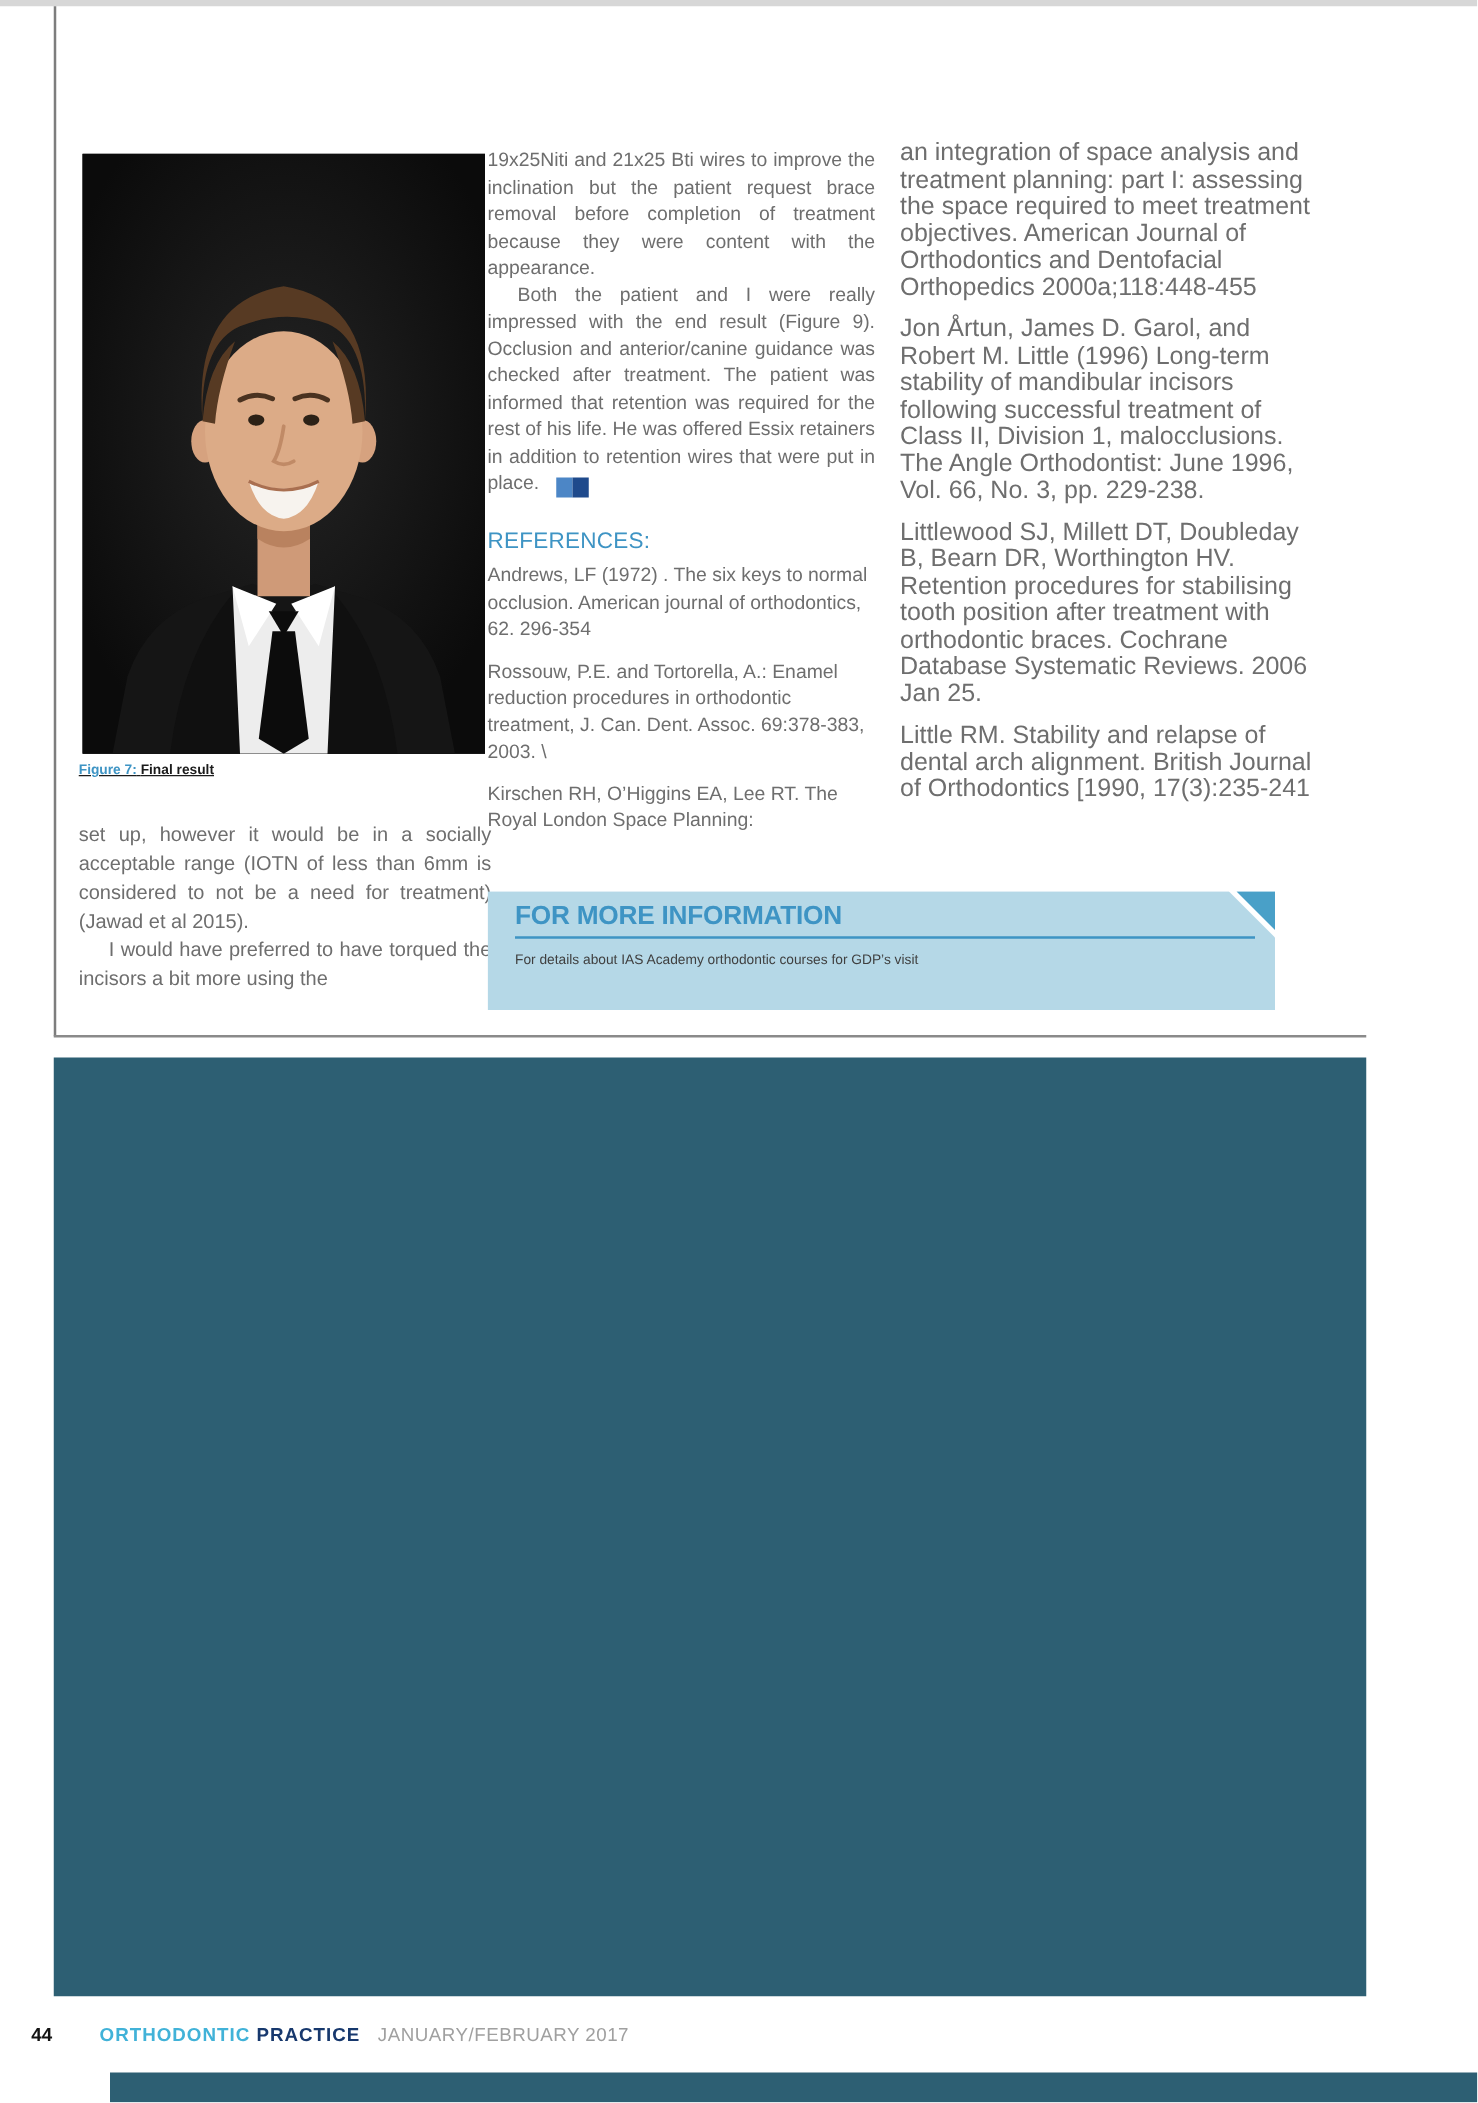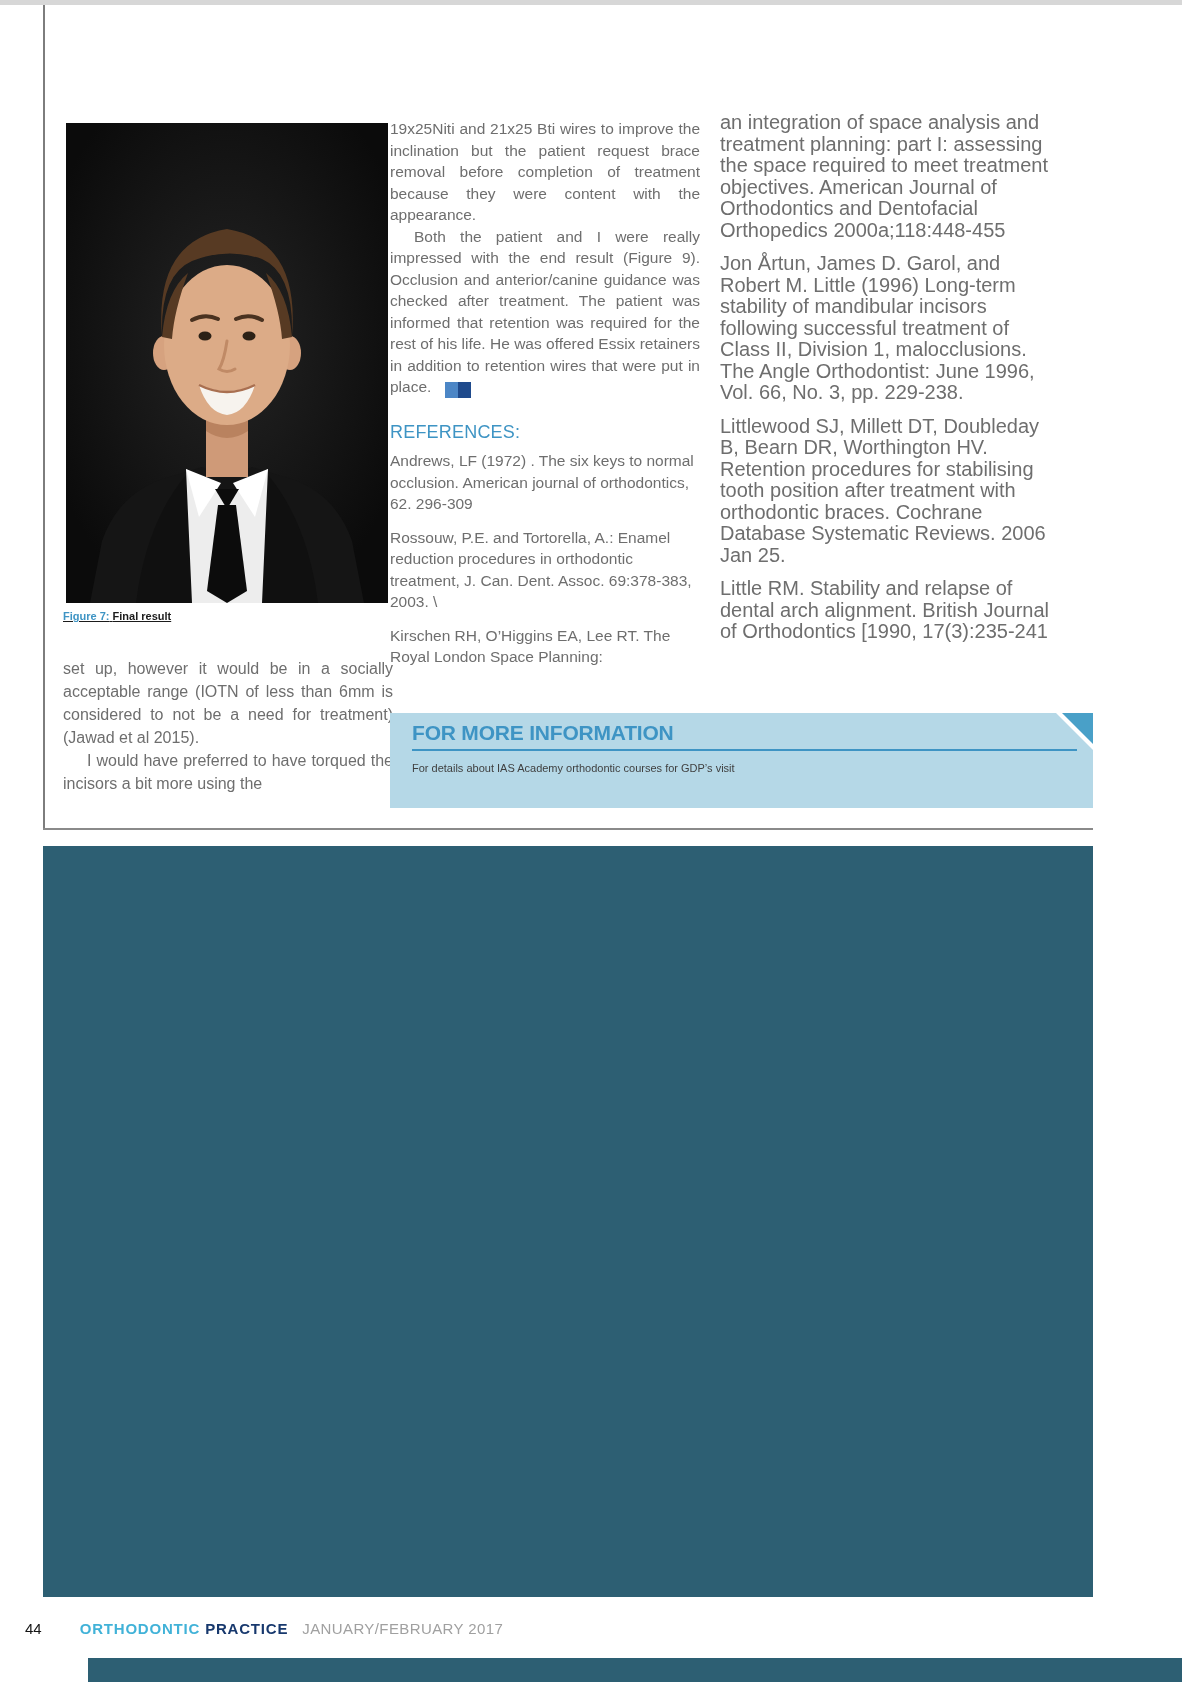--- a/index.html
+++ b/index.html
@@ -30,37 +30,37 @@
   p.ref { margin-bottom:12px; text-align:left; }
   .refs-heading { margin-top:24px; margin-bottom:7px; font-size:18px; font-weight:normal; color:#3e94c4; letter-spacing:.2px; }
 
   
   .op-badge { display:inline-flex; vertical-align:baseline; margin-left:14px; transform:translateY(2px); }
   .op-badge span { display:inline-block; width:13px; height:16px; font-size:11px; font-weight:bold; color:#ffffff; text-align:center; line-height:16px; }
   .op-o { background:#4c86c6; }
   .op-p { background:#1f4a8c; }
 
   
-  .info-box { position:absolute; left:390px; top:713px; width:703px; height:95px; }
+  .info-box { position:absolute; left:390px; top:713px; width:630px; height:95px; }
   .info-bg  { position:absolute; inset:0; background:#b5d8e7;
               clip-path:polygon(0 0, calc(100% - 37px) 0, 100% 37px, 100% 100%, 0 100%); }
   .info-fold{ position:absolute; right:0; top:0; width:31px; height:31px; background:#49a0c8;
               clip-path:polygon(0 0, 100% 0, 100% 100%); }
   .info-inner { position:absolute; left:22px; right:16px; top:8px; }
   .info-title { font-size:21px; font-weight:800; color:#3e94c4; letter-spacing:-0.2px; }
   .info-rule  { margin-top:4px; height:2px; background:#3e94c4; width:100%; }
   .info-body  { margin-top:6px; font-size:11px; line-height:23px; color:#3f3f3f; }
   .info-body span { display:block; }
 
   
   .teal-panel { position:absolute; left:43px; top:846px; width:1050px; height:751px; background:#2d5f73; }
 
   
   .footer { position:absolute; left:25px; top:1620px; font-size:15px; white-space:nowrap; }
-  .footer .pagenum { font-weight:normal; color:#141414; margin-right:38px; }
+  .footer .pagenum { font-weight:bold; color:#141414; margin-right:38px; }
   .footer .brand1  { font-weight:bold; color:#41b2d8; letter-spacing:.8px; }
   .footer .brand2  { font-weight:bold; color:#17386d; letter-spacing:.8px; margin-left:5px; }
   .footer .issue   { color:#a0a0a0; margin-left:14px; letter-spacing:.4px; }
 
   .bottom-strip { position:absolute; left:88px; top:1658px; width:1094px; height:24px; background:#2d5f73; }
 </style>
 </head>
 <body>
 
 <div class="page">
@@ -124,21 +124,21 @@
     <p class="just indent">I would have preferred to have torqued the incisors a bit more using the</p>
   </div>
 
   <div class="col col-mid">
     <p class="just">19x25Niti and 21x25 Bti wires to improve the inclination but the patient request brace removal before completion of treatment because they were content with the appearance.</p>
     <p class="just indent"><span>Both the patient and I were really impressed with the end result (Figure 9). Occlusion and anterior/canine guidance was checked after treatment. The patient was informed that retention was required for the rest of his life. He was offered Essix retainers in addition to retention wires that were put in place.</span><span class="op-badge">
           <span class="op-o">O</span>
           <span class="op-p">P</span>
         </span></p>
     <h3 class="refs-heading">REFERENCES:</h3>
-    <p class="ref">Andrews, LF (1972) . The six keys to normal occlusion. American journal of orthodontics, 62. 296-309</p>
+    <p class="ref">Andrews, LF (1972) . The six keys to normal occlusion. American journal of orthodontics, 62. 296-354</p>
     <p class="ref">Rossouw, P.E. and Tortorella, A.: Enamel reduction procedures in orthodontic treatment, J. Can. Dent. Assoc. 69:378-383, 2003. \</p>
     <p class="ref">Kirschen RH, O’Higgins EA, Lee RT. The Royal London Space Planning:</p>
   </div>
 
   <div class="col col-right">
     <p class="ref">an integration of space analysis and treatment planning: part I: assessing the space required to meet treatment objectives. American Journal of Orthodontics and Dentofacial Orthopedics 2000a;118:448-455</p>
     <p class="ref">Jon Årtun, James D. Garol, and Robert M. Little (1996) Long-term stability of mandibular incisors following successful treatment of Class II, Division 1, malocclusions. The Angle Orthodontist: June 1996, Vol. 66, No. 3, pp. 229-238.</p>
     <p class="ref">Littlewood SJ, Millett DT, Doubleday B, Bearn DR, Worthington HV. Retention procedures for stabilising tooth position after treatment with orthodontic braces. Cochrane Database Systematic Reviews. 2006 Jan 25.</p>
     <p class="ref">Little RM. Stability and relapse of dental arch alignment. British Journal of Orthodontics [1990, 17(3):235-241</p>
   </div>

